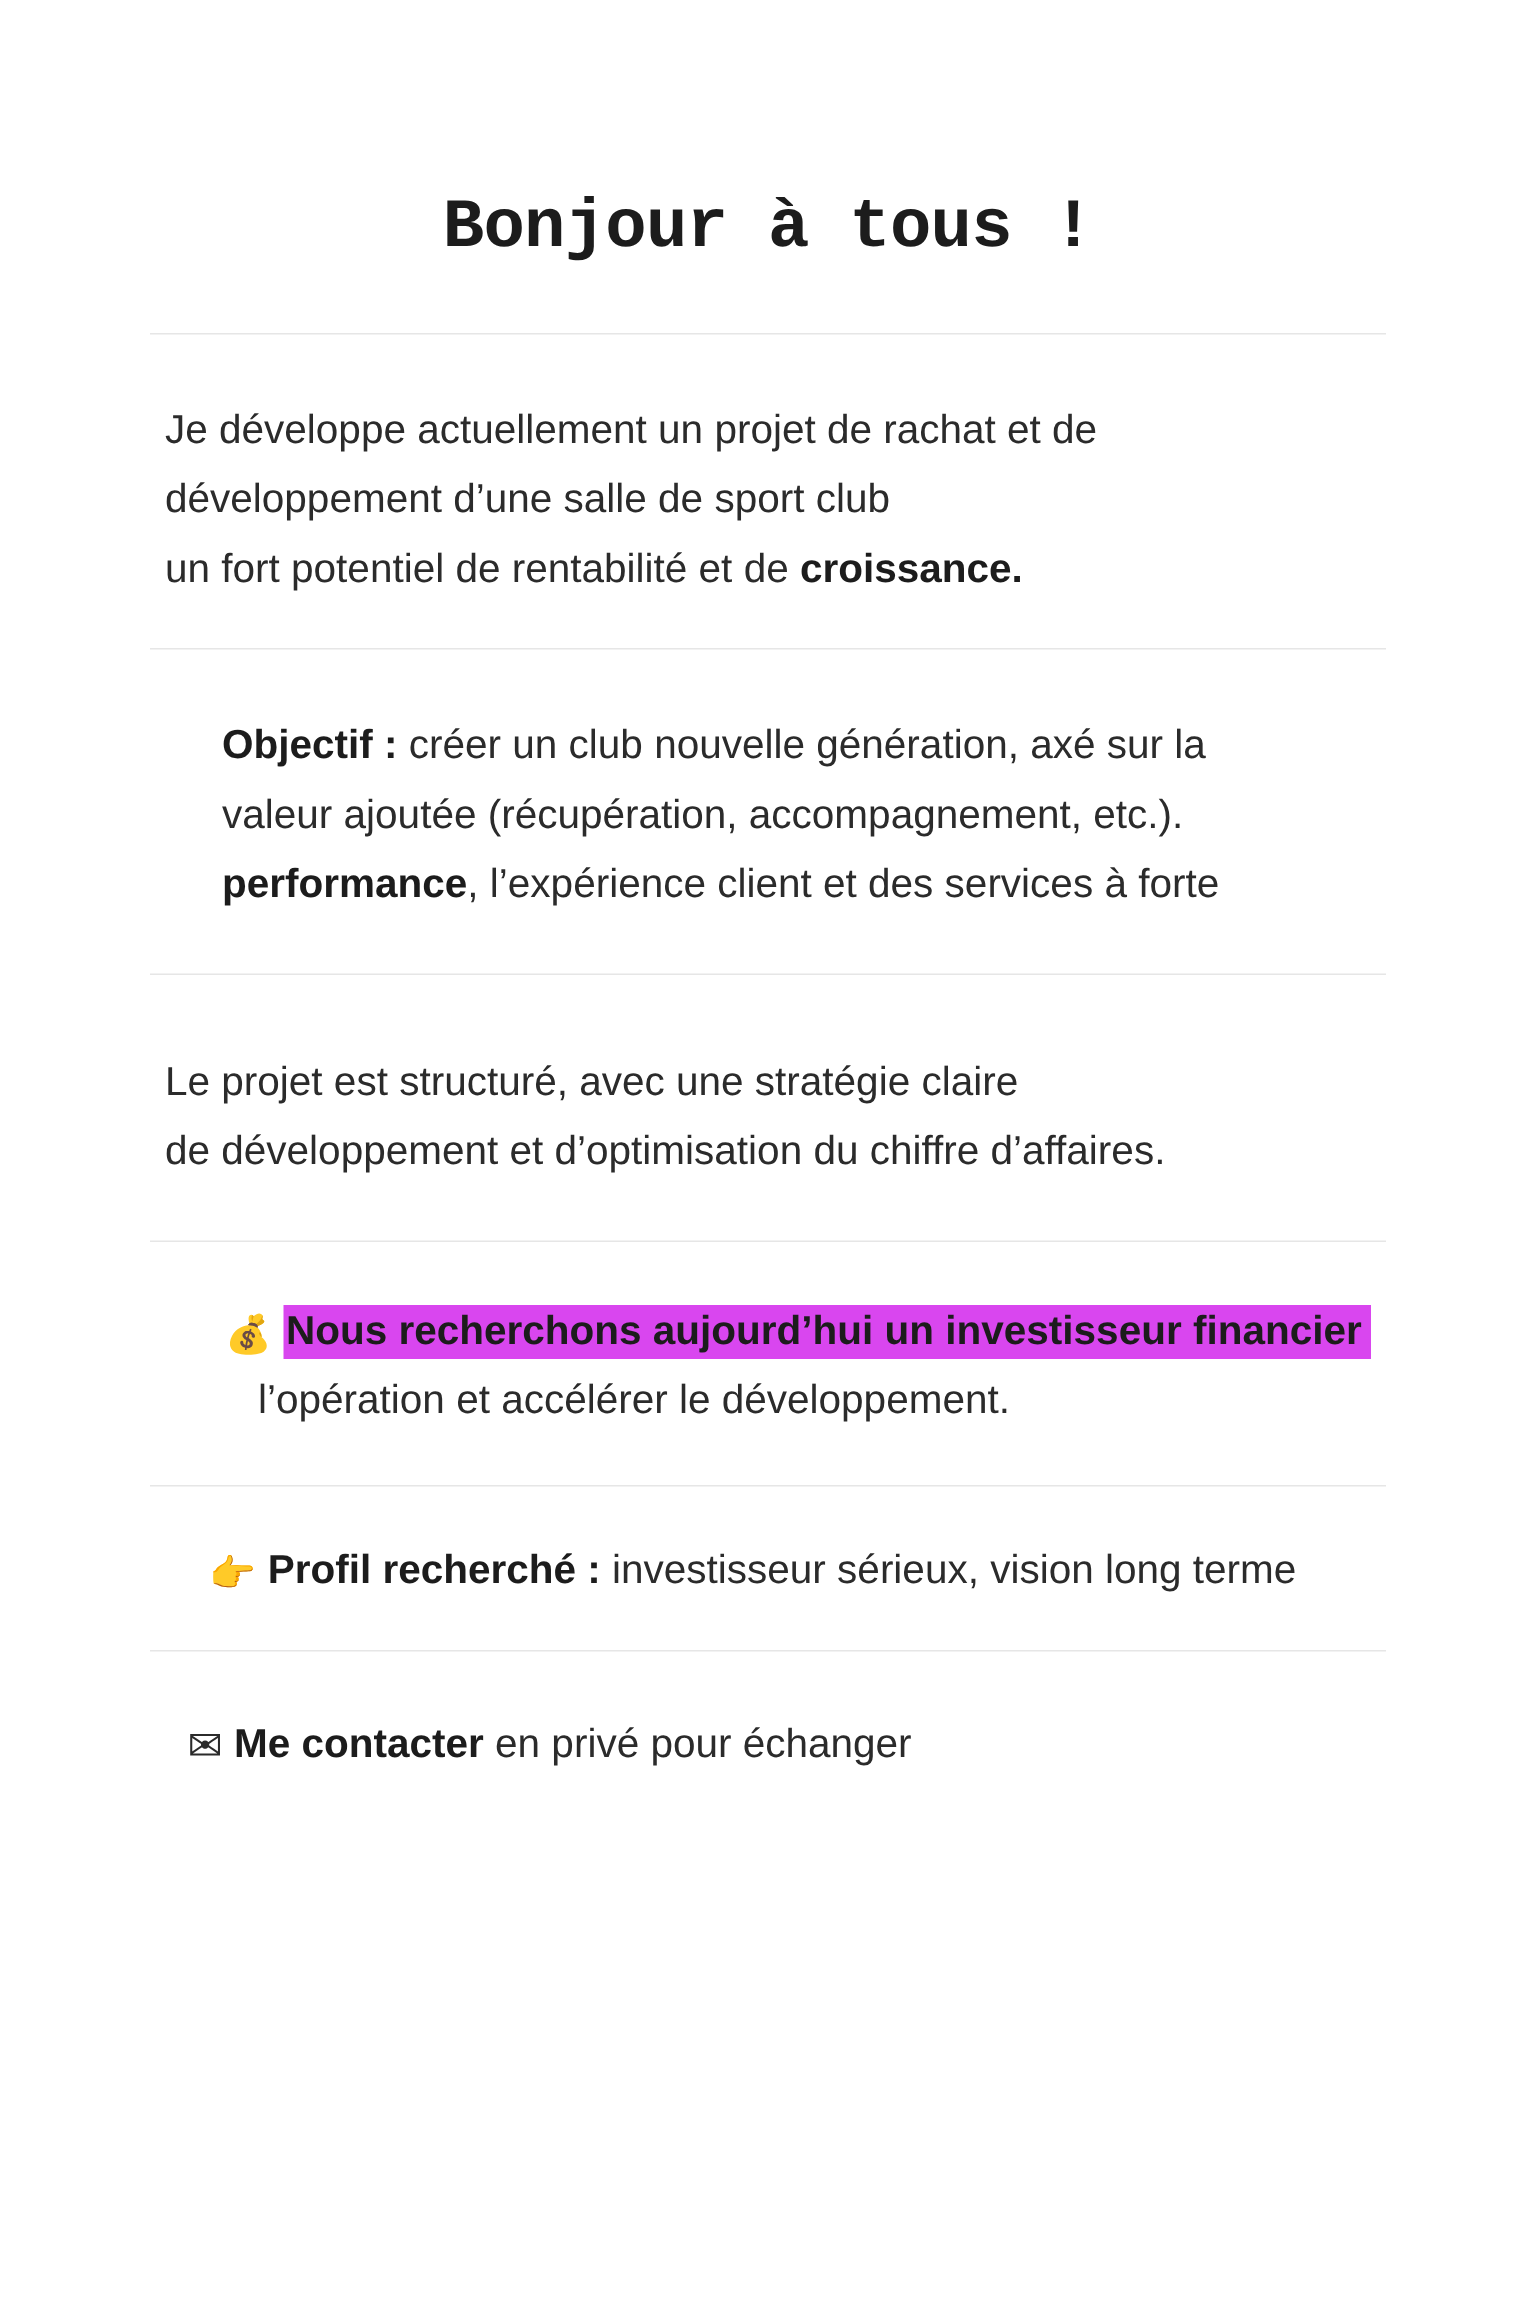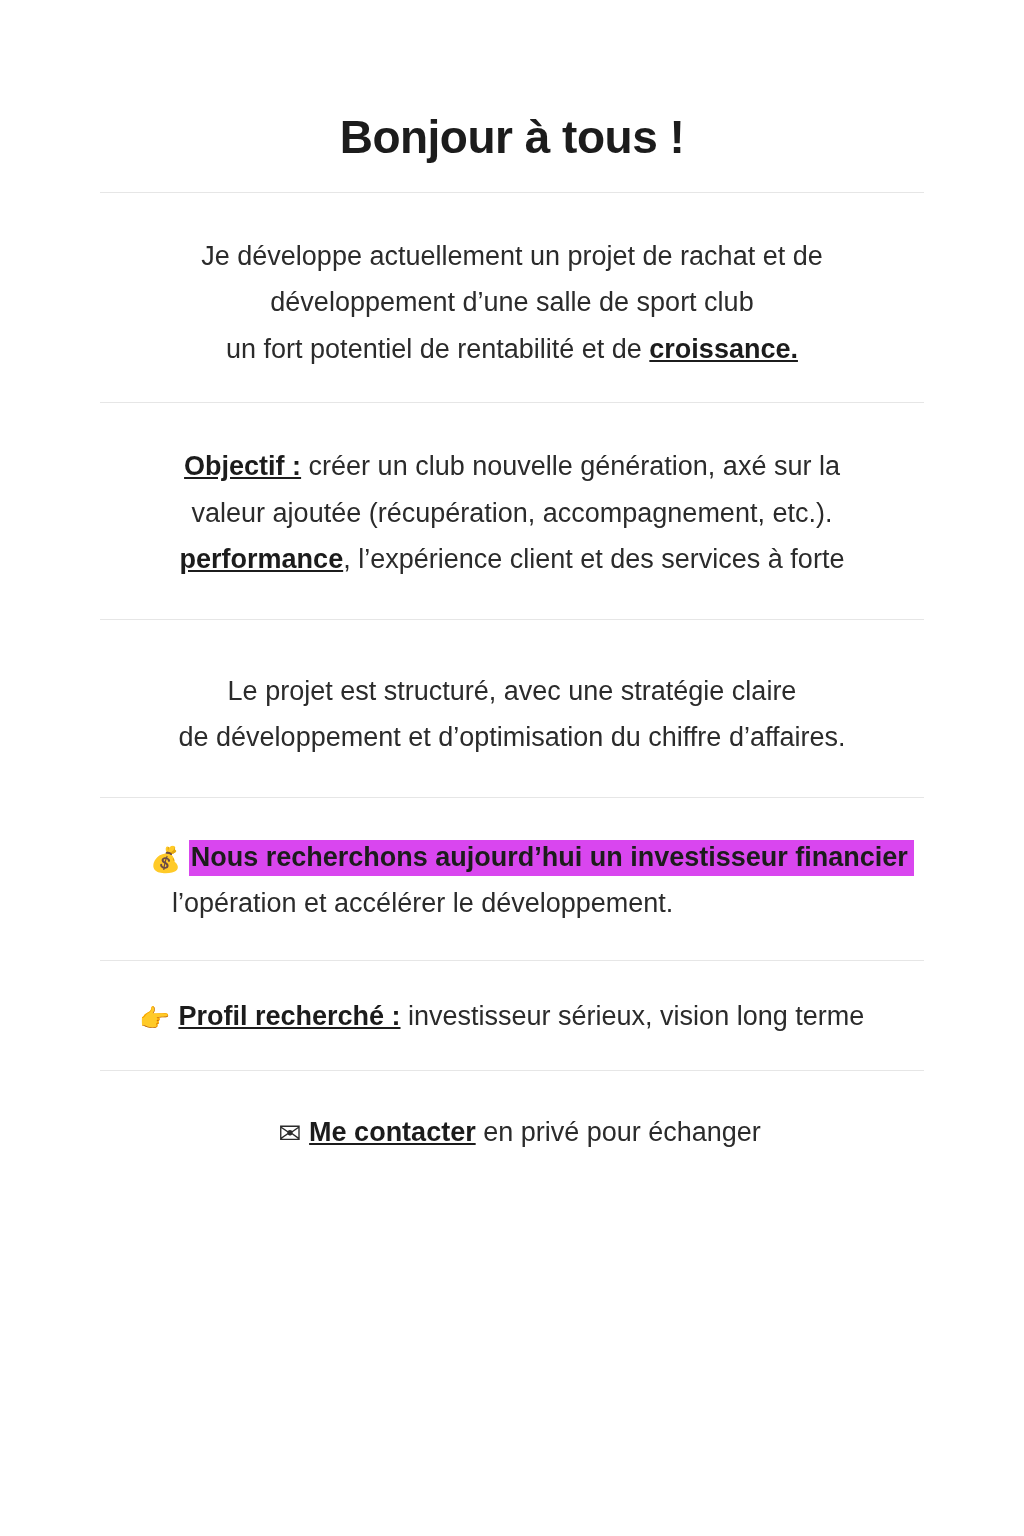--- a/index.html
+++ b/index.html
@@ -20,49 +20,48 @@
     box-sizing: border-box;
     padding: 0;
     position: relative;
   }
   .title {
     text-align: center;
     font-size: 46px;
     font-weight: bold;
     color: #1c1c1c;
     letter-spacing: -0.5px;
-    margin: 0;
+    margin: 16px;
     padding-top: 110px;
     padding-bottom: 28px;
+    font-family: Liberation Mono, monospace;
   }
   .rule {
     border: 0;
     border-top: 1px solid #e6e6e6;
     margin: 0 100px;
     height: 0;
   }
   .block {
-    text-align: center;
     font-size: 27px;
     line-height: 1.72;
     color: #2b2b2b;
     padding: 36px 110px 36px 110px;
     box-sizing: border-box;
   }
   .block .line {
     display: block;
     white-space: pre-wrap;
   }
   b, .b {
     font-weight: bold;
     color: #1c1c1c;
-    text-decoration: underline;
   }
   .block-intro { padding-top: 40px; padding-bottom: 30px; }
-  .block-objectif { padding-top: 40px; padding-bottom: 36px; }
+  .block-objectif { padding-top: 40px; padding-bottom: 36px; margin-left: 38px; }
   .block-structure { padding-top: 48px; }
   .block-invest { padding-top: 36px; padding-bottom: 34px; text-align: left; padding-left: 150px; }
   .block-profil { padding-top: 32px; padding-bottom: 30px; text-align: center; padding-left: 90px; }
   .block-contact { padding-top: 38px; padding-bottom: 40px; margin-left: 15px; }
 
   .hl {
     background: #d946ef;
     padding: 2px 6px 4px 2px;
     font-weight: bold;
     color: #1c1c1c;

